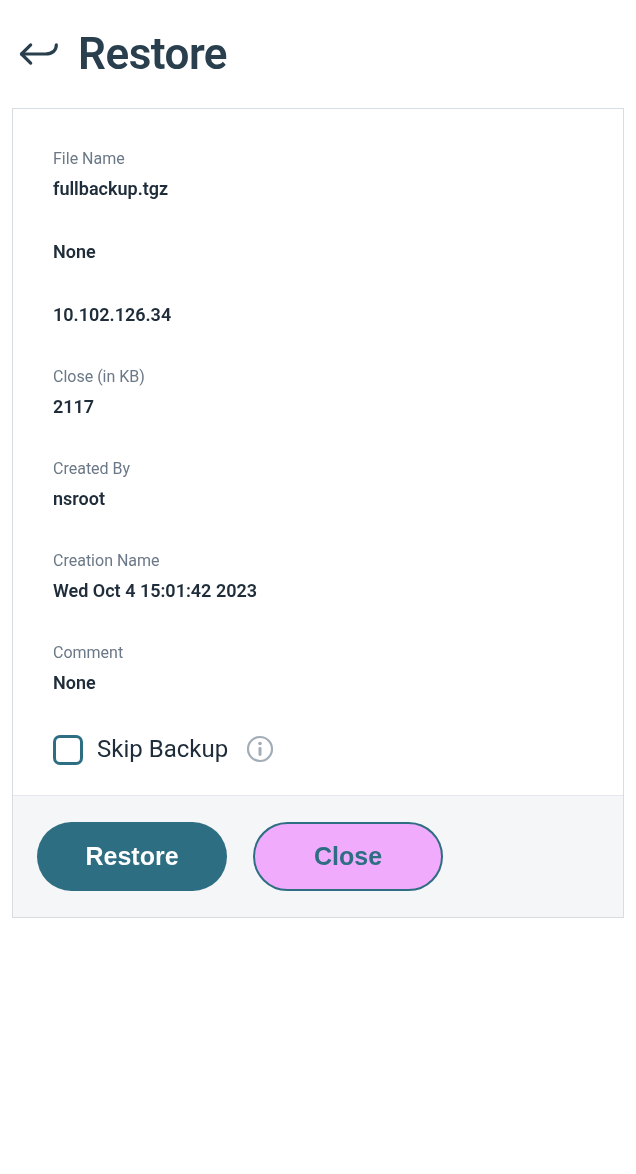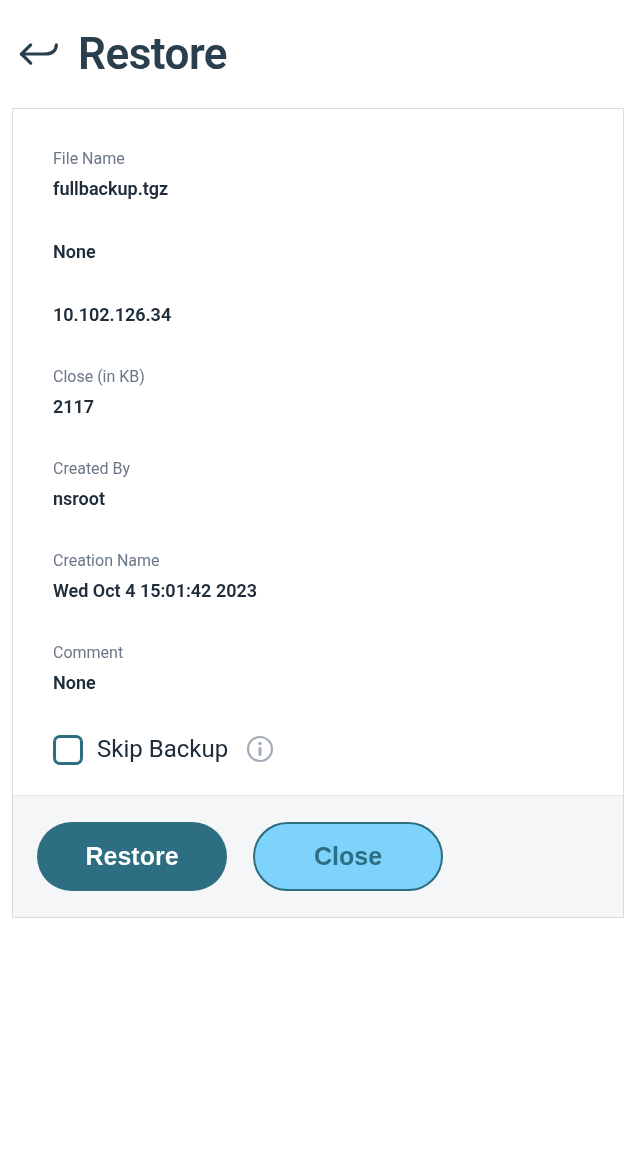--- a/index.html
+++ b/index.html
@@ -109,21 +109,21 @@
     cursor: pointer;
     border: none;
     min-width: 190px;
     text-align: center;
   }
   .btn-primary {
     background: #2e6e82;
     color: #ffffff;
   }
   .btn-secondary {
-    background: #7dd3fc;
+    background: #f0abfc;
     color: #2e6e82;
     border: 2.5px solid #2e6e82;
   }
 </style>
 </head>
 <body>
 
 <div class="header">
   <div class="back-icon">
     <svg viewBox="0 0 48 48" fill="none" stroke-width="3.5" stroke-linecap="round" stroke-linejoin="round">

